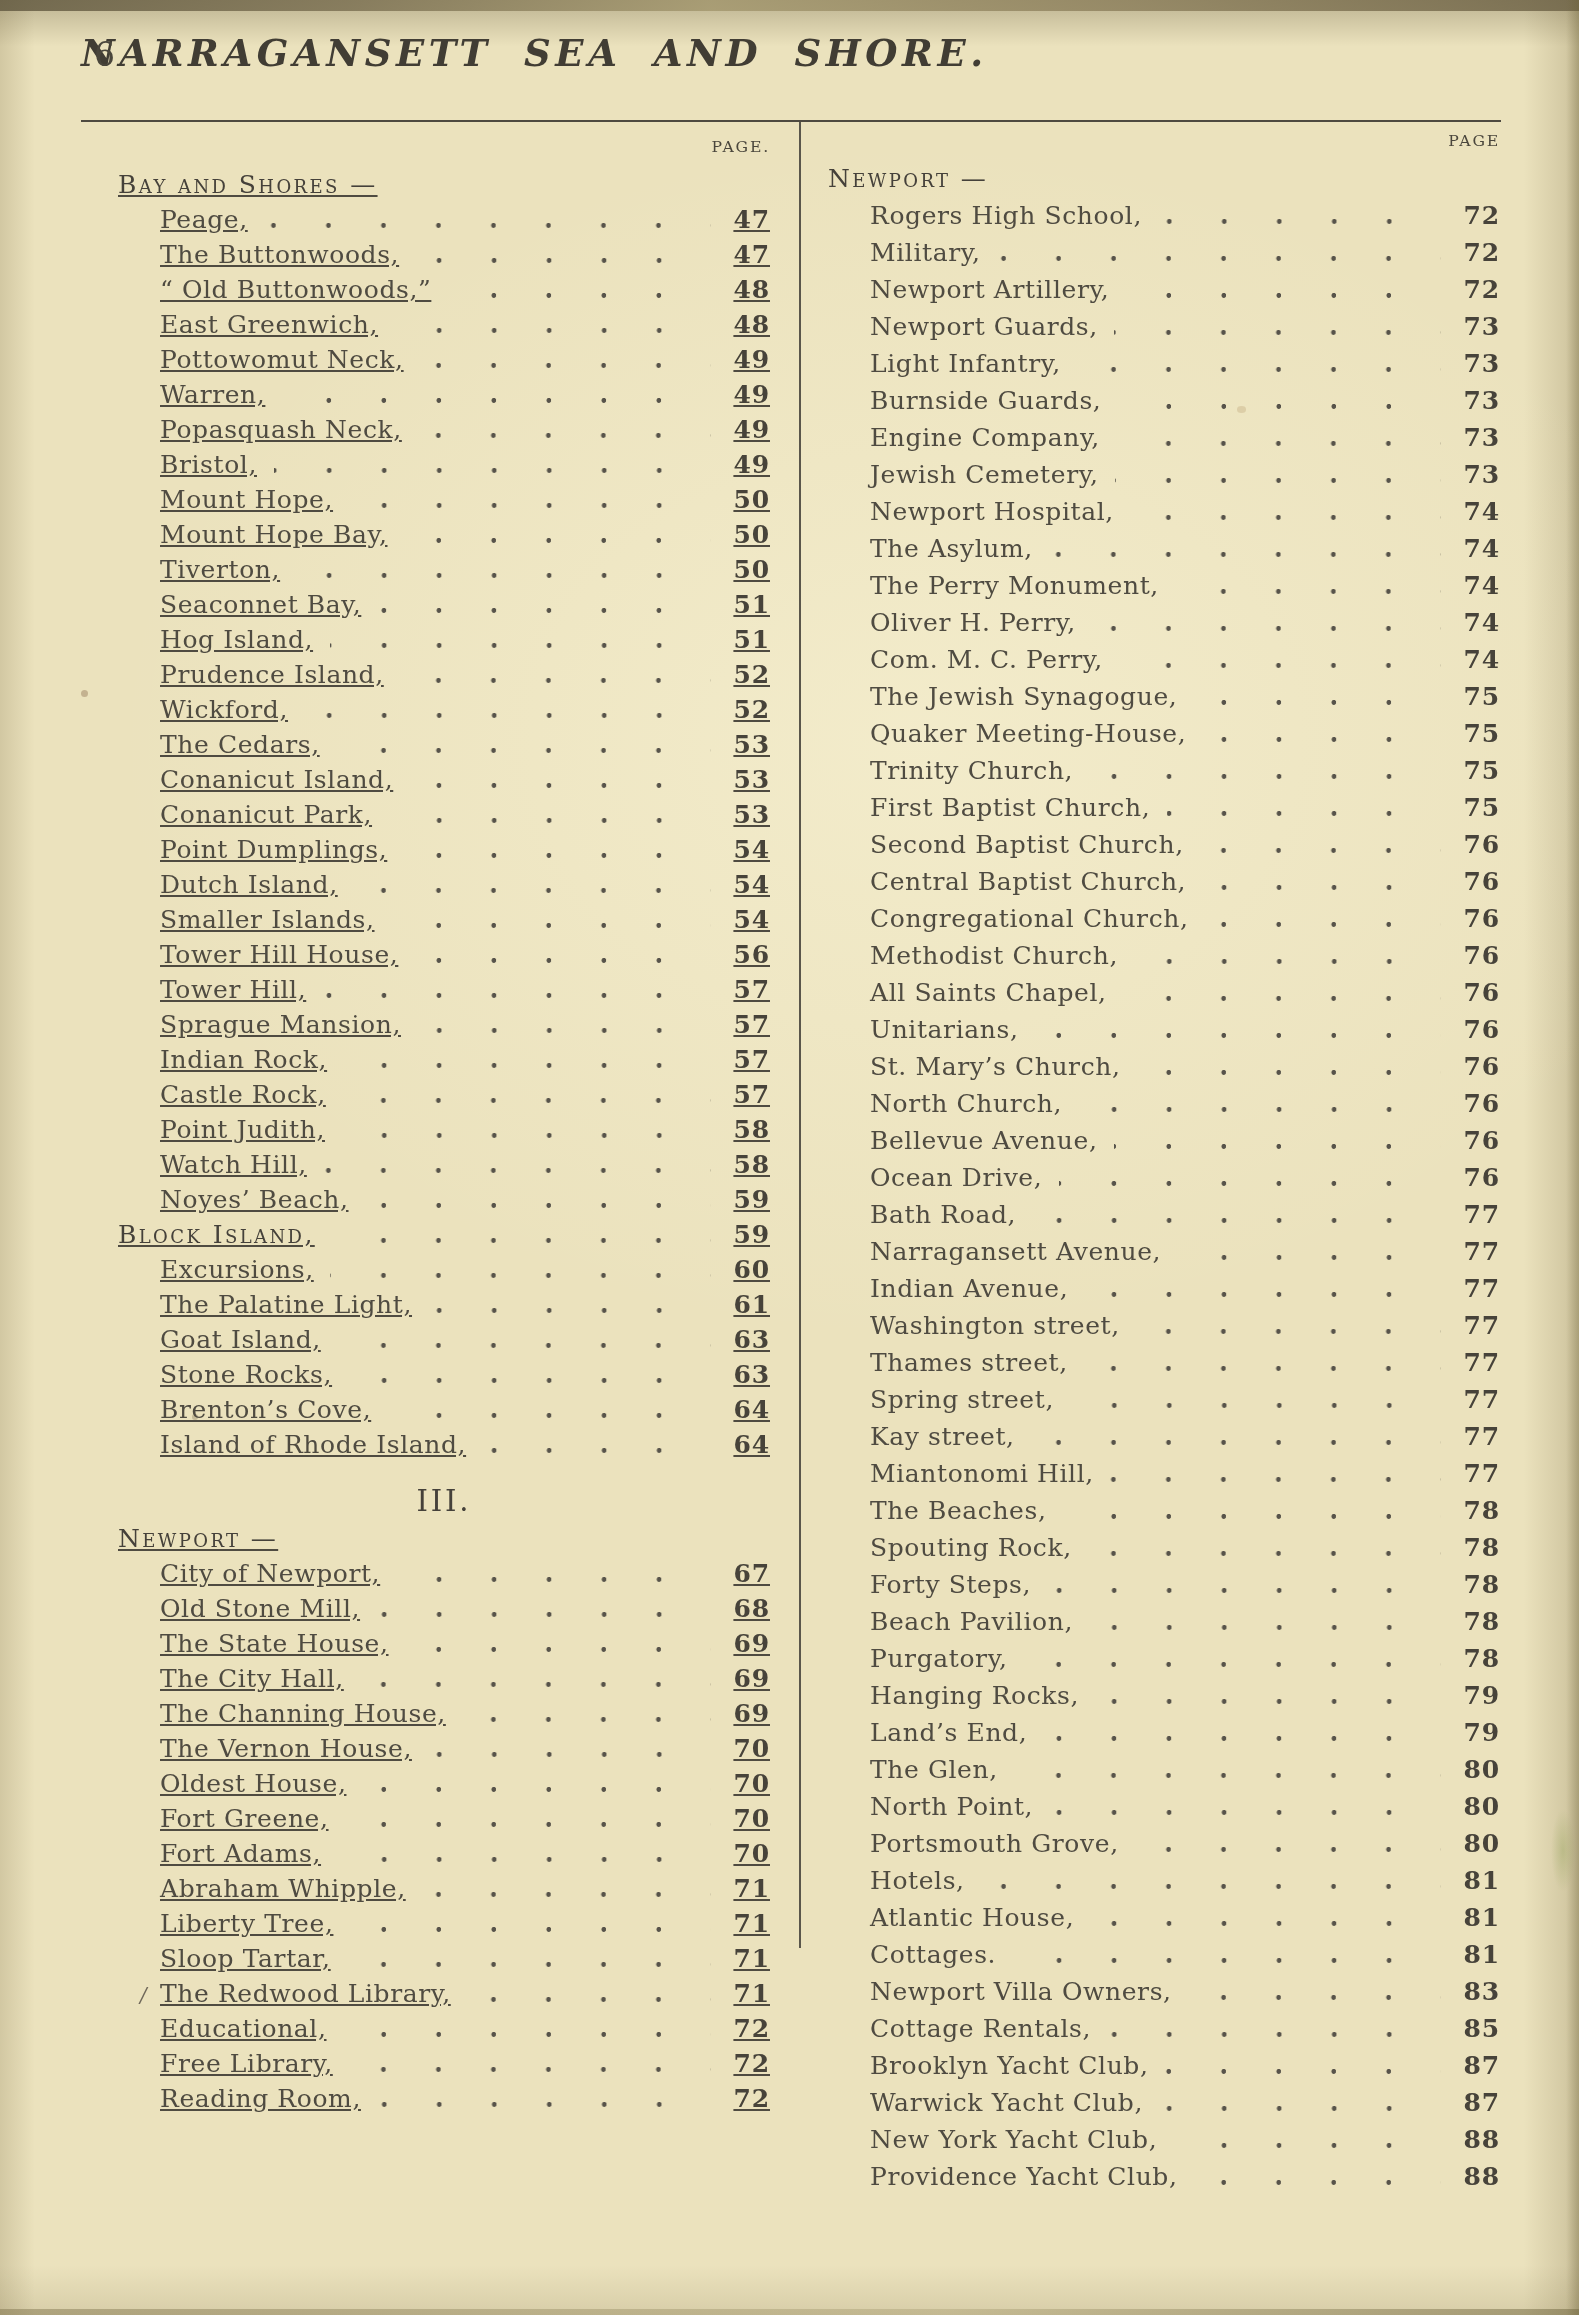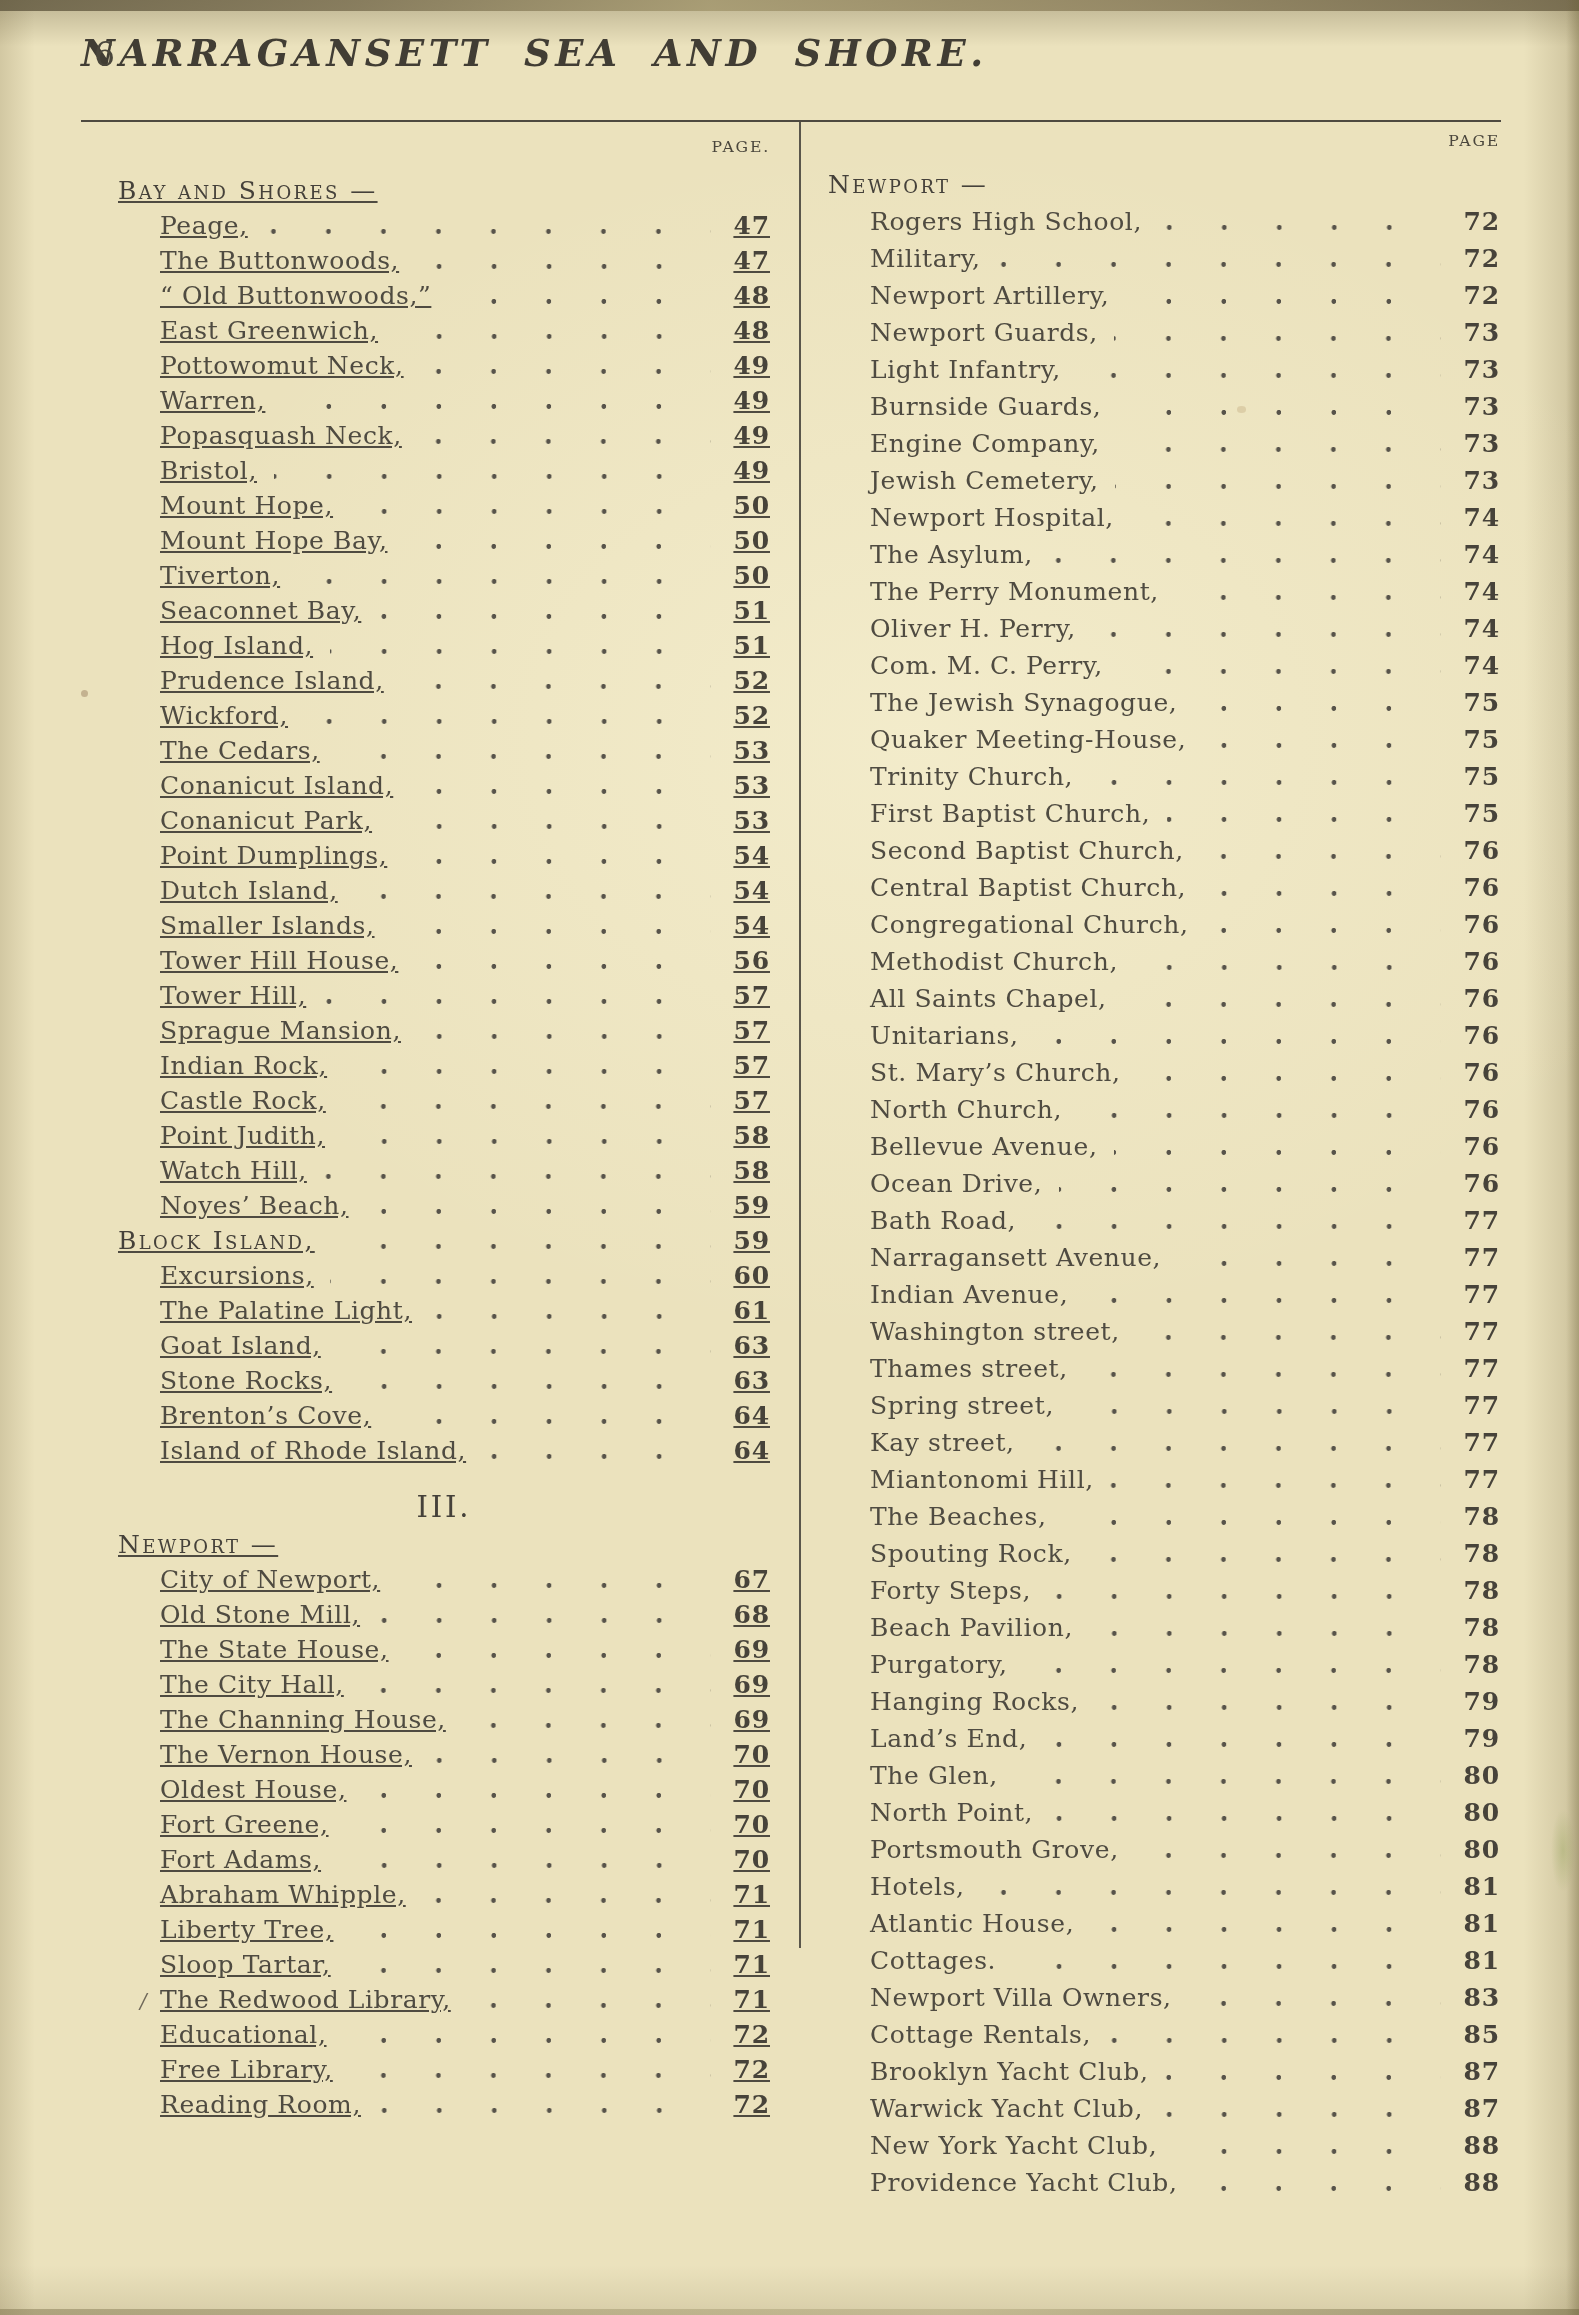--- a/index.html
+++ b/index.html
@@ -44,21 +44,21 @@
   .header-rule { position:absolute; left:81px; right:78px; top:120px; height:0;
     border-top:2.8px solid #4e4a40; }
 
   .column-divider { position:absolute; left:799px; top:122px; width:1.8px; height:1826px; background:#5a564b; }
 
   .col { position:absolute; font-size:25px; }
   .col-left  { left:118px; top:135px; width:652px; }
   .col-right { left:828px; top:129px; width:672px; }
 
   .page-label { text-align:right; font-size:15.7px; letter-spacing:1.8px; color:#4a463c;
-    height:24px; line-height:24px; margin-bottom:17px; }
+    height:24px; line-height:24px; margin-bottom:11px; }
 
   .row { display:flex; align-items:baseline; position:relative; white-space:nowrap; }
   .col-left  .row { height:35px;text-decoration:underline; }
   .col-right .row { height:37px; }
 
   .row .lab { letter-spacing:0.6px; }
   .row.entry { padding-left:42px; }
   .row.section .lab, .row.section_entry .lab {
     font-variant:small-caps; letter-spacing:2.4px; color:#45413a;
   }

